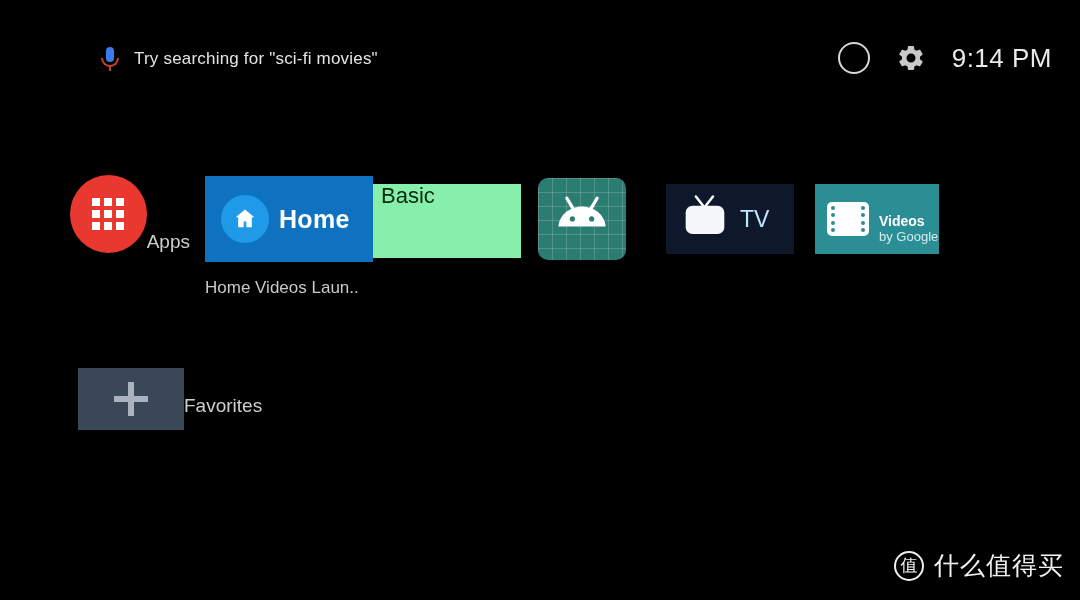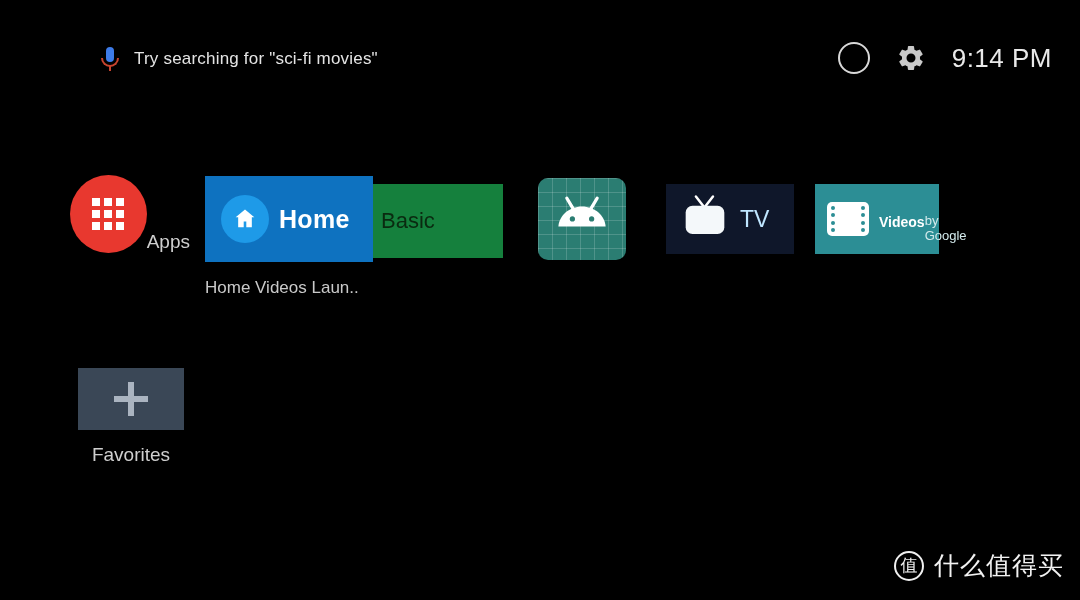--- a/index.html
+++ b/index.html
@@ -89,23 +89,23 @@
     padding-left:16px;
   }
   .home-circle {
     width:48px; height:48px; border-radius:50%; background:#1e9ae8;
     display:flex; align-items:center; justify-content:center; flex:none;
   }
   .home-word {
     color:#ffffff; font-size:25px; font-weight:bold; letter-spacing:.3px;
   }
   .basic-tile {
-    position:absolute; left:168px; top:8px; width:130px; height:74px;
-    background:#15803d;
-    display:flex; flex-direction:column; justify-content:center;
+    position:absolute; left:168px; top:8px; width:148px; height:74px;
+    background:#86efac;
+    display:flex; flex-direction:column; justify-content:flex-start;
     padding-left:8px;
   }
   .basic-tile span {
     color:#0a2a10; font-size:22px; line-height:1.12; display:block;
   }
   #home-sublabel {
     position:absolute; left:205px; top:278px;
     color:#c9c9c9; font-size:17px; white-space:nowrap;
   }
 
@@ -139,27 +139,27 @@
   .film-strip {
     width:42px; height:34px; background:#fff; border-radius:5px;
     position:relative; display:flex; justify-content:space-between;
     padding:4px 4px; flex:none;
   }
   .holes { display:flex; flex-direction:column; justify-content:space-between; }
   .holes i {
     display:block; width:4px; height:4px; border-radius:50%;
     background:#2c8e95;
   }
-  .videos-text { display:flex; flex-direction:row; line-height:1.15;margin-top:20px; }
+  .videos-text { display:flex; flex-direction:column; line-height:1.15;margin-top:20px; }
   .videos-main { color:#ffffff; font-size:14px; font-weight:bold; }
   .videos-sub { color:#d3eaec; font-size:13px; }
 
   
   #row-fav { left:78px; top:368px; }
-  .fav-wrap { display:flex; flex-direction:column; align-items:center; }
+  .fav-wrap { display:flex; flex-direction:row; align-items:center; }
   .fav-tile {
     width:106px; height:62px; background:#3a4756;
     display:flex; align-items:center; justify-content:center;
   }
   .plus {
     position:relative; width:34px; height:34px;
   }
   .plus::before, .plus::after {
     content:""; position:absolute; background:#aab4c0;
   }

